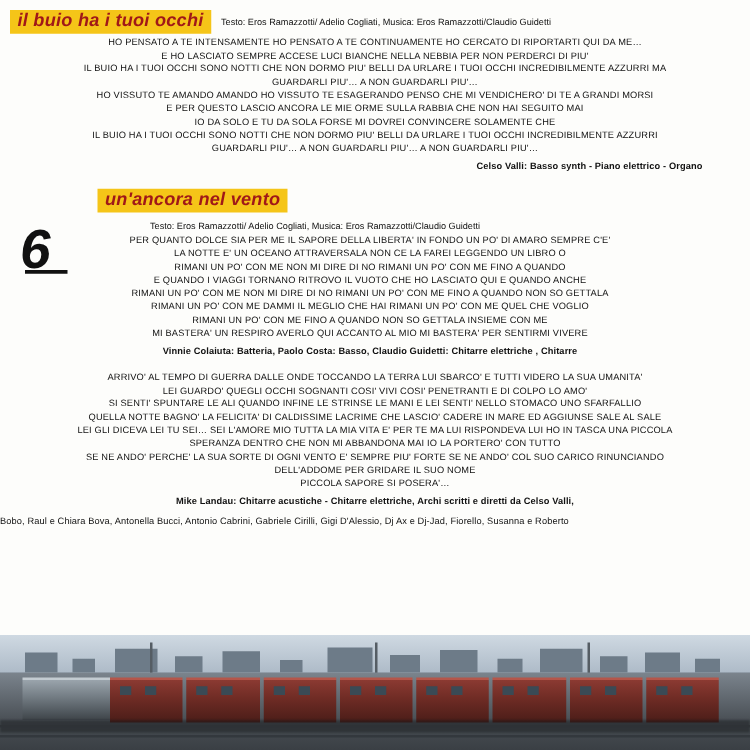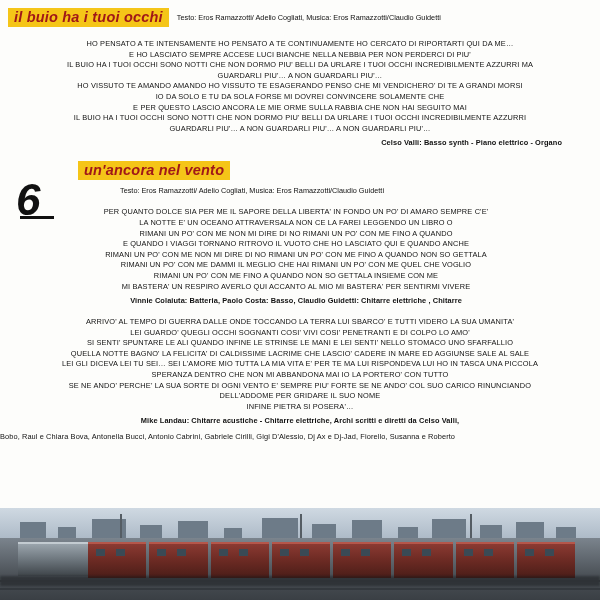--- a/index.html
+++ b/index.html
@@ -44,21 +44,21 @@
     color: #111;
     margin-left: 8px;
     padding-top: 5px;
     white-space: nowrap;
   }
   .lyrics {
     text-align: center;
     font-size: 7.4px;
     line-height: 10.6px;
     color: #111;
-    margin-top: 12px;
+    margin-top: 2px;
     letter-spacing: .15px;
   }
   .lyrics div {
     white-space: nowrap;
   }
   .musicians {
     font-size: 7.4px;
     font-weight: bold;
     color: #111;
     text-align: center;
@@ -193,22 +193,22 @@
     <div class="title-row">
       <span class="song-title">il buio ha i tuoi occhi</span>
       <span class="credit">Testo: Eros Ramazzotti/ Adelio Cogliati, Musica: Eros Ramazzotti/Claudio Guidetti</span>
     </div>
     <div class="lyrics">
       <div>HO PENSATO A TE INTENSAMENTE HO PENSATO A TE CONTINUAMENTE HO CERCATO DI RIPORTARTI QUI DA ME…</div>
       <div>E HO LASCIATO SEMPRE ACCESE LUCI BIANCHE NELLA NEBBIA PER NON PERDERCI DI PIU'</div>
       <div>IL BUIO HA I TUOI OCCHI SONO NOTTI CHE NON DORMO PIU' BELLI DA URLARE I TUOI OCCHI INCREDIBILMENTE AZZURRI MA</div>
       <div>GUARDARLI PIU'… A NON GUARDARLI PIU'…</div>
       <div>HO VISSUTO TE AMANDO AMANDO HO VISSUTO TE ESAGERANDO PENSO CHE MI VENDICHERO' DI TE A GRANDI MORSI</div>
+      <div>E PER QUESTO LASCIO ANCORA LE MIE ORME SULLA RABBIA CHE NON HAI SEGUITO MAI</div>
       <div>IO DA SOLO E TU DA SOLA FORSE MI DOVREI CONVINCERE SOLAMENTE CHE</div>
-      <div>E PER QUESTO LASCIO ANCORA LE MIE ORME SULLA RABBIA CHE NON HAI SEGUITO MAI</div>
       <div>IL BUIO HA I TUOI OCCHI SONO NOTTI CHE NON DORMO PIU' BELLI DA URLARE I TUOI OCCHI INCREDIBILMENTE AZZURRI</div>
       <div>GUARDARLI PIU'… A NON GUARDARLI PIU'… A NON GUARDARLI PIU'…</div>
     </div>
     <div class="musicians right">Celso Valli: Basso synth - Piano elettrico - Organo</div>
   </div>
 
   <div class="song" id="song2">
     <div class="title-row">
       <span class="song-title">un'ancora nel vento</span>
     </div>
@@ -229,21 +229,21 @@
   <div class="song" id="song3">
     <div class="lyrics">
       <div>ARRIVO' AL TEMPO DI GUERRA DALLE ONDE TOCCANDO LA TERRA LUI SBARCO' E TUTTI VIDERO LA SUA UMANITA'</div>
       <div>LEI GUARDO' QUEGLI OCCHI SOGNANTI COSI' VIVI COSI' PENETRANTI E DI COLPO LO AMO'</div>
       <div>SI SENTI' SPUNTARE LE ALI QUANDO INFINE LE STRINSE LE MANI E LEI SENTI' NELLO STOMACO UNO SFARFALLIO</div>
       <div>QUELLA NOTTE BAGNO' LA FELICITA' DI CALDISSIME LACRIME CHE LASCIO' CADERE IN MARE ED AGGIUNSE SALE AL SALE</div>
       <div>LEI GLI DICEVA LEI TU SEI… SEI L'AMORE MIO TUTTA LA MIA VITA E' PER TE MA LUI RISPONDEVA LUI HO IN TASCA UNA PICCOLA</div>
       <div>SPERANZA DENTRO CHE NON MI ABBANDONA MAI IO LA PORTERO' CON TUTTO</div>
       <div>SE NE ANDO' PERCHE' LA SUA SORTE DI OGNI VENTO E' SEMPRE PIU' FORTE SE NE ANDO' COL SUO CARICO RINUNCIANDO</div>
       <div>DELL'ADDOME PER GRIDARE IL SUO NOME</div>
-      <div>INFINE PIETRA SI POSERA'…</div>
+      <div>PICCOLA SAPORE SI POSERA'…</div>
     </div>
     <div class="musicians">Mike Landau: Chitarre acustiche - Chitarre elettriche, Archi scritti e diretti da Celso Valli,</div>
   </div>
 
   <div class="footer-note">Bobo, Raul e Chiara Bova, Antonella Bucci, Antonio Cabrini, Gabriele Cirilli, Gigi D'Alessio, Dj Ax e Dj-Jad, Fiorello, Susanna e Roberto</div>
 
   <div class="photo">
     <div class="sky"></div>
     <div class="skyline">
       <div class="bld" style="left:20px;width:26px;height:16px;"></div>

